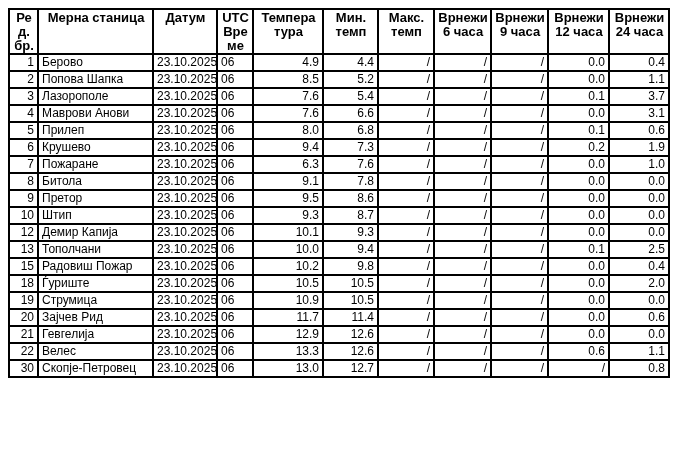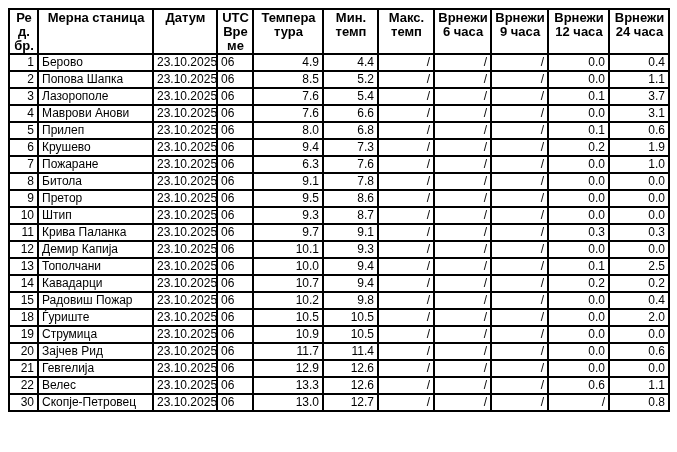--- a/index.html
+++ b/index.html
@@ -223,33 +223,20 @@
           <td>06</td>
           <td>9.3</td>
           <td>8.7</td>
           <td>/</td>
           <td>/</td>
           <td>/</td>
           <td>0.0</td>
           <td>0.0</td>
         </tr>
         <tr>
-          <td>11</td>
-          <td>Крива Паланка</td>
-          <td>23.10.2025</td>
-          <td>06</td>
-          <td>9.7</td>
-          <td>9.1</td>
-          <td>/</td>
-          <td>/</td>
-          <td>/</td>
-          <td>0.3</td>
-          <td>0.3</td>
-        </tr>
-        <tr>
           <td>12</td>
           <td>Демир Капија</td>
           <td>23.10.2025</td>
           <td>06</td>
           <td>10.1</td>
           <td>9.3</td>
           <td>/</td>
           <td>/</td>
           <td>/</td>
           <td>0.0</td>
@@ -260,33 +247,20 @@
           <td>Тополчани</td>
           <td>23.10.2025</td>
           <td>06</td>
           <td>10.0</td>
           <td>9.4</td>
           <td>/</td>
           <td>/</td>
           <td>/</td>
           <td>0.1</td>
           <td>2.5</td>
-        </tr>
-        <tr>
-          <td>14</td>
-          <td>Кавадарци</td>
-          <td>23.10.2025</td>
-          <td>06</td>
-          <td>10.7</td>
-          <td>9.4</td>
-          <td>/</td>
-          <td>/</td>
-          <td>/</td>
-          <td>0.2</td>
-          <td>0.2</td>
         </tr>
         <tr>
           <td>15</td>
           <td>Радовиш Пожар</td>
           <td>23.10.2025</td>
           <td>06</td>
           <td>10.2</td>
           <td>9.8</td>
           <td>/</td>
           <td>/</td>

